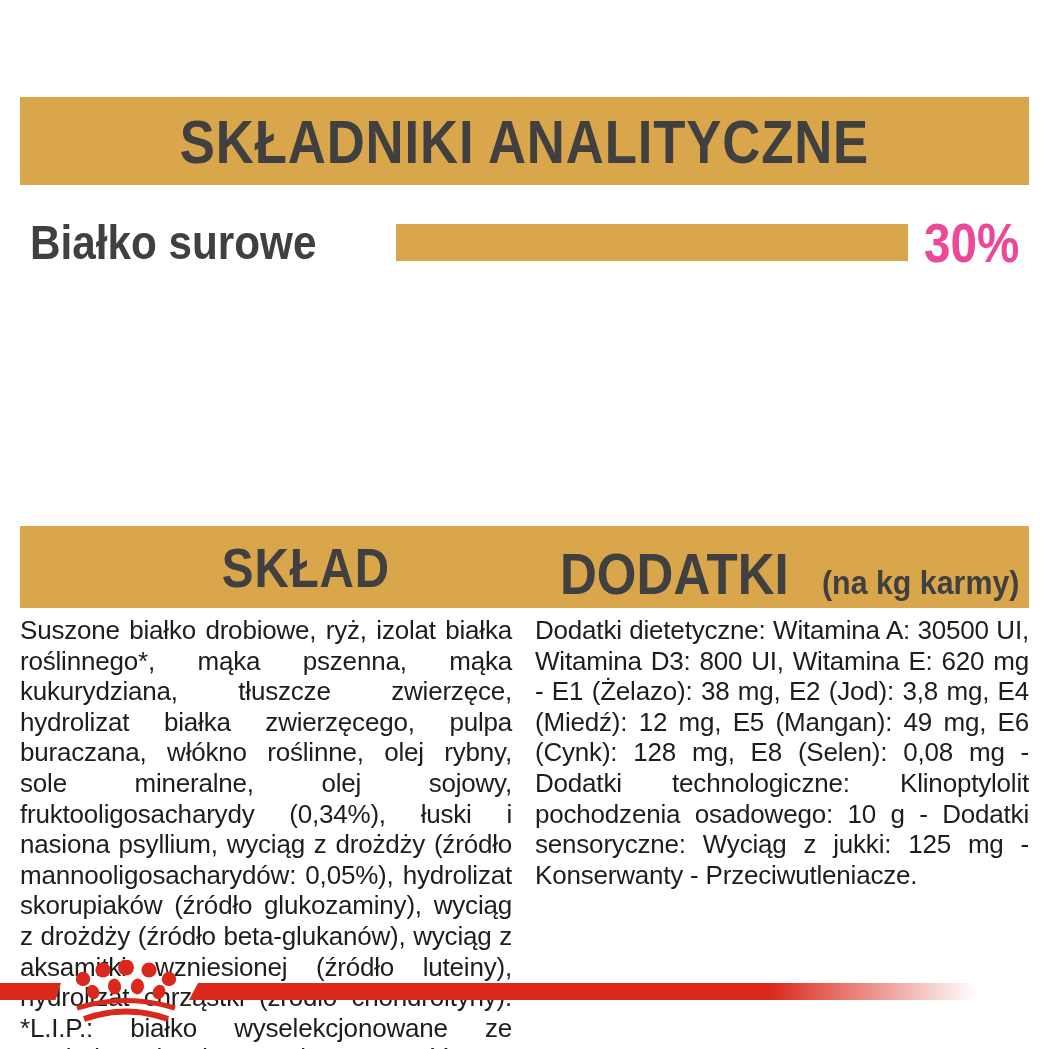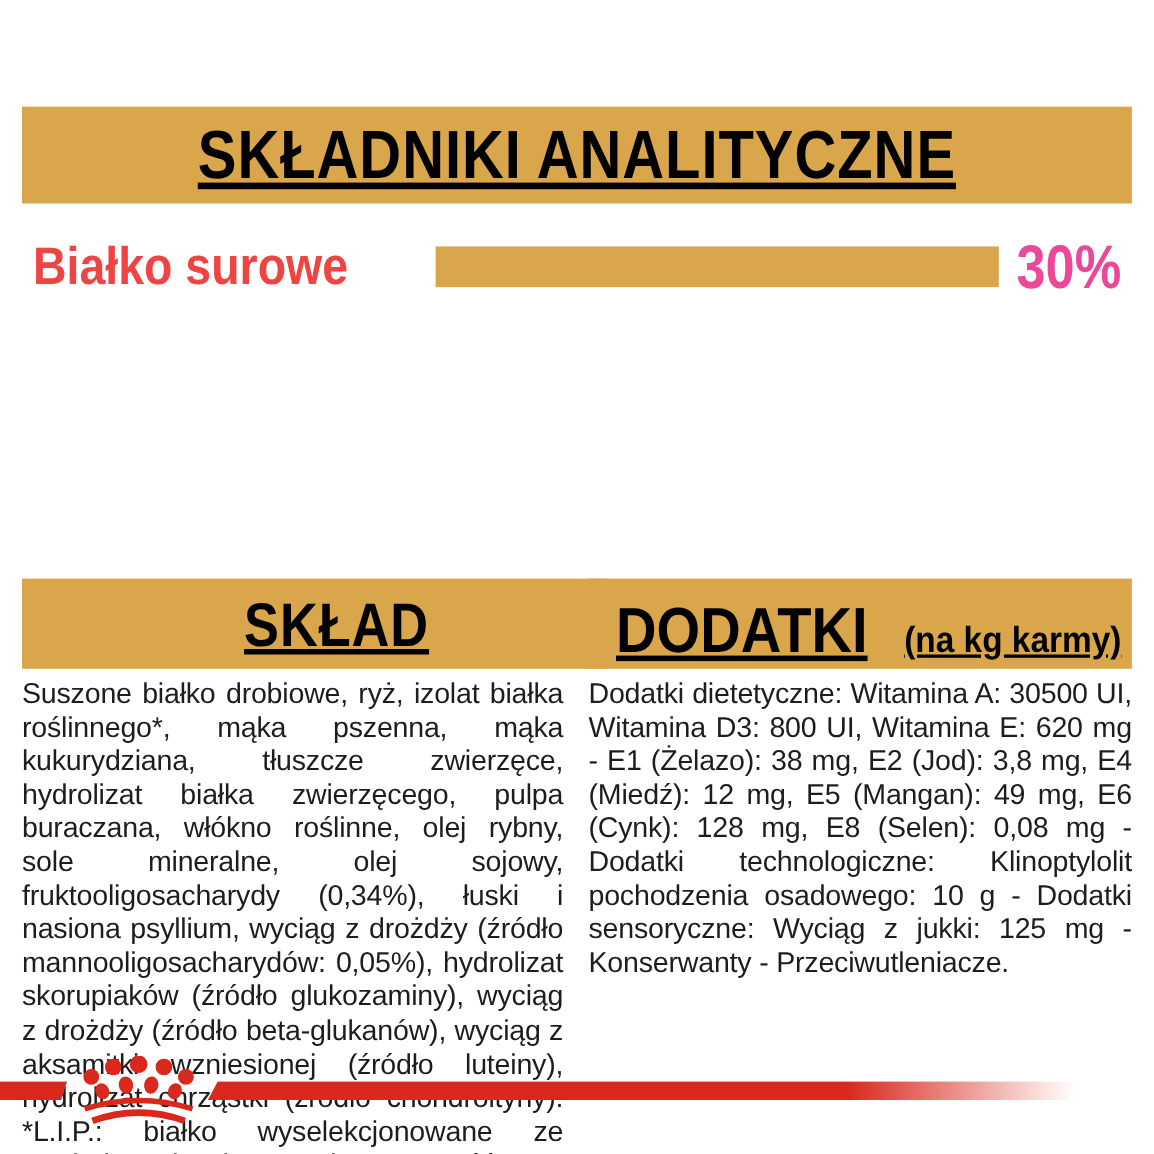--- a/index.html
+++ b/index.html
@@ -3,21 +3,21 @@
 <meta charset="utf-8">
 <style>
   html,body{margin:0;padding:0;background:#fff;}
   .sheet{
     position:relative;width:1049px;height:1049px;background:#fff;overflow:hidden;
     font-family:"Liberation Sans", sans-serif;color:#1d1d1b;
   }
   
   .banner{
     position:absolute;background:var(--gold,#d9a64b);
-    display:flex;align-items:center;justify-content:center;color:#000000;text-decoration:underline;
+    display:flex;align-items:center;justify-content:center;color:#404040;
   }
   .banner-analytics{left:20px;top:97px;width:1009px;height:88px;}
   .banner-analytics .t{
     font-size:62px;font-weight:bold;letter-spacing:1px;white-space:nowrap;
     transform:scaleX(.85);transform-origin:center;
   }
   .banner-sklad{left:20px;top:526px;width:493px;height:82px;padding-left:39px;}
   .banner-sklad .t{
     font-size:56px;font-weight:bold;letter-spacing:1px;white-space:nowrap;
     transform:scaleX(.85);transform-origin:center;
@@ -31,21 +31,21 @@
     font-size:33px;font-weight:bold;white-space:nowrap;display:inline-block;
     transform:scaleX(.92);transform-origin:left center;margin-left:2px;
   }
   
   .chart-row{
     position:absolute;left:30px;right:20px;height:40px;
     display:flex;align-items:center;
   }
   .row-0{top:222px}.row-1{top:287px}.row-2{top:352px}
   .chart-label{
-    width:366px;flex:0 0 366px;color:#ef4444;font-weight:bold;white-space:nowrap;
+    width:366px;flex:0 0 366px;color:#404040;font-weight:bold;white-space:nowrap;
   }
   .chart-label .t{display:inline-block;transform-origin:left center;}
   .row-0 .chart-label .t,.row-2 .chart-label .t{font-size:48px;transform:scaleX(.88);}
   .row-1 .chart-label .t{font-size:38px;transform:scaleX(.68);}
   .chart-bar{height:37px;background:var(--gold,#d9a64b);flex:0 0 auto;}
   .chart-value{
     margin-left:16px;font-size:56px;font-weight:bold;color:#ec4899;white-space:nowrap;
   }
   .chart-value .t{display:inline-block;transform:scaleX(.85);transform-origin:left center;}
   

